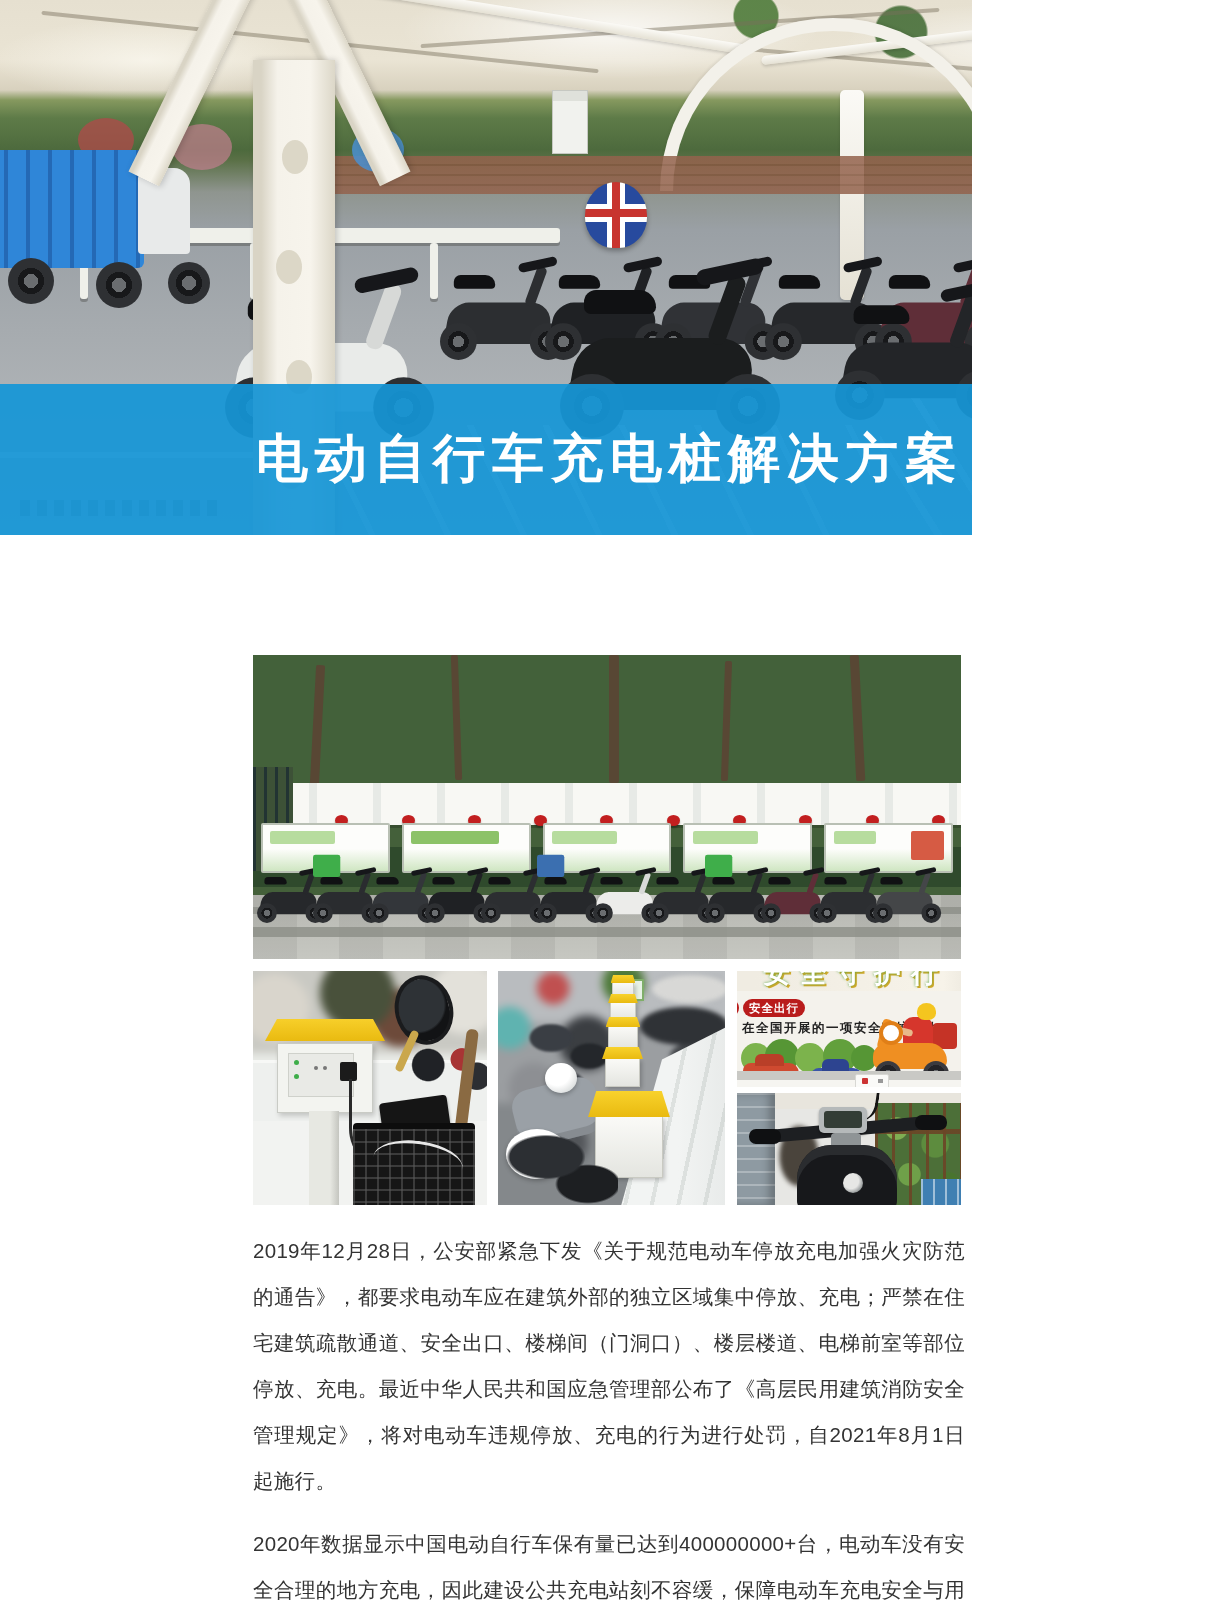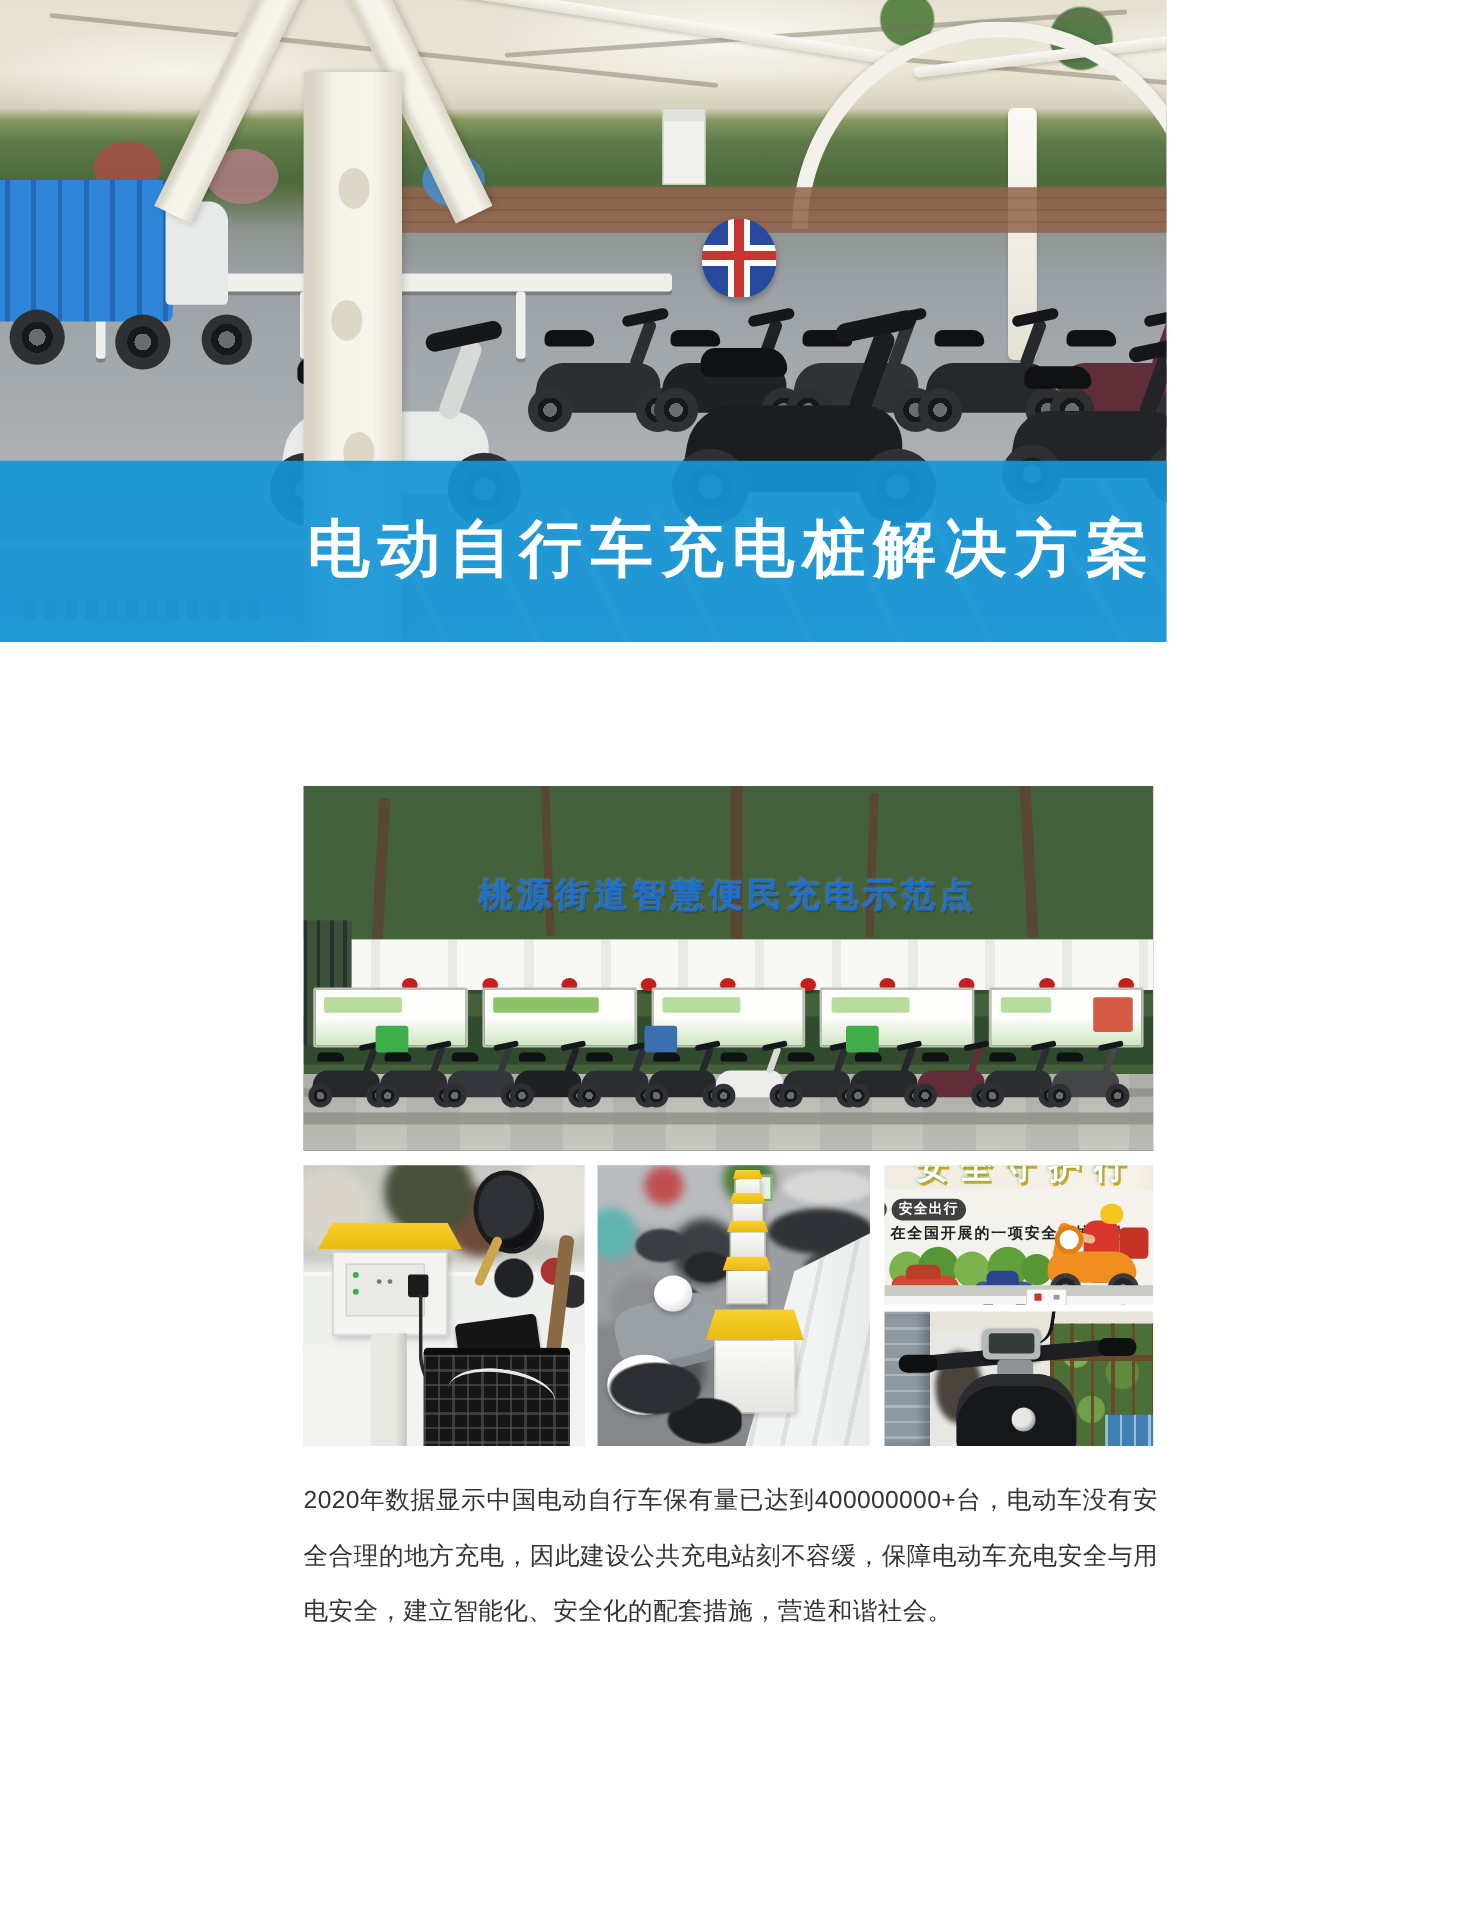--- a/index.html
+++ b/index.html
@@ -211,21 +211,21 @@
     radial-gradient(ellipse 34px 22px at 30% 30%,#3a3e44 0 60%,transparent 66%),
     radial-gradient(ellipse 30px 20px at 65% 50%,#24272b 0 60%,transparent 66%),
     radial-gradient(ellipse 26px 18px at 45% 80%,#41454b 0 60%,transparent 66%);
     filter:blur(1px);}
 
   
   .mural-strip{position:absolute;left:0;top:0;width:100%;height:20px;overflow:hidden;
     background:linear-gradient(90deg,#f0ece2 0 8%,#f7f3e9 92%,#f0ece2 100%);}
   .mural-strip .big{position:absolute;left:26px;top:-16px;font-size:27px;font-weight:900;color:#fff;
     letter-spacing:10px;text-shadow:0 0 3px #58a33e,2px 2px 0 #d6a92c;}
-  .badge{position:absolute;background:#404040;border-radius:9px;color:#fff;font-weight:700;
+  .badge{position:absolute;background:#b91c1c;border-radius:9px;color:#fff;font-weight:700;
     font-size:11.5px;text-align:center;line-height:18px;letter-spacing:1px;}
   .mural-caption{position:absolute;left:5px;top:49px;color:#222;font-size:12.5px;font-weight:700;
     letter-spacing:1.5px;}
   .bush{position:absolute;border-radius:50%;}
   .car{position:absolute;border-radius:8px 10px 4px 4px;}
   .car .cab{position:absolute;left:22%;top:-9px;width:52%;height:12px;border-radius:6px 6px 0 0;}
   .car .wh{position:absolute;bottom:-5px;width:11px;height:11px;border-radius:50%;background:#26262a;}
   .mscooter-wheel{position:absolute;width:26px;height:26px;border-radius:50%;
     background:radial-gradient(circle,#6a6d70 0 4px,#232327 4px 9px,#3a3a3f 9px 100%);}
   .mroad{position:absolute;left:0;top:100px;width:100%;height:9px;background:#c9c9c5;}
@@ -410,21 +410,20 @@
   </div>
 
 
   <div class="station">
     <div class="sp-trees"></div>
     <div class="trunk" style="left:60px;top:10px;width:9px;height:120px;transform:rotate(3deg);"></div>
     <div class="trunk" style="left:200px;top:0;width:7px;height:125px;transform:rotate(-2deg);"></div>
     <div class="trunk" style="left:356px;top:0;width:10px;height:128px;"></div>
     <div class="trunk" style="left:470px;top:6px;width:7px;height:120px;transform:rotate(2deg);"></div>
     <div class="trunk" style="left:600px;top:0;width:9px;height:126px;transform:rotate(-3deg);"></div>
-    <div class="sp-sign">桃源街道智慧便民充电示范点</div>
     <div class="sp-roof"></div>
     <div class="sp-lant">
       <span></span>
         <span></span>
         <span></span>
         <span></span>
         <span></span>
         <span></span>
       <span></span>
         <span></span>
@@ -663,16 +662,17 @@
     <div class="t3b-grip" style="left:178px;top:22px;"></div>
     <div class="t3b-disp">
         <i></i>
       </div>
     <div class="t3b-stem"></div>
     <div class="t3b-body"></div>
     <div class="t3b-light"></div>
   </div>
 
   <div class="content">
+    <p>2019年12月28日，公安部紧急下发《关于规范电动车停放充电加强火灾防范的通告》，都要求电动车应在建筑外部的独立区域集中停放、充电；严禁在住宅建筑疏散通道、安全出口、楼梯间（门洞口）、楼层楼道、电梯前室等部位停放、充电。最近中华人民共和国应急管理部公布了《高层民用建筑消防安全管理规定》，将对电动车违规停放、充电的行为进行处罚，自2021年8月1日起施行。</p>
     <p>2020年数据显示中国电动自行车保有量已达到400000000+台，电动车没有安全合理的地方充电，因此建设公共充电站刻不容缓，保障电动车充电安全与用电安全，建立智能化、安全化的配套措施，营造和谐社会。</p>
   </div>
 
 </div>
 
 </body></html>

